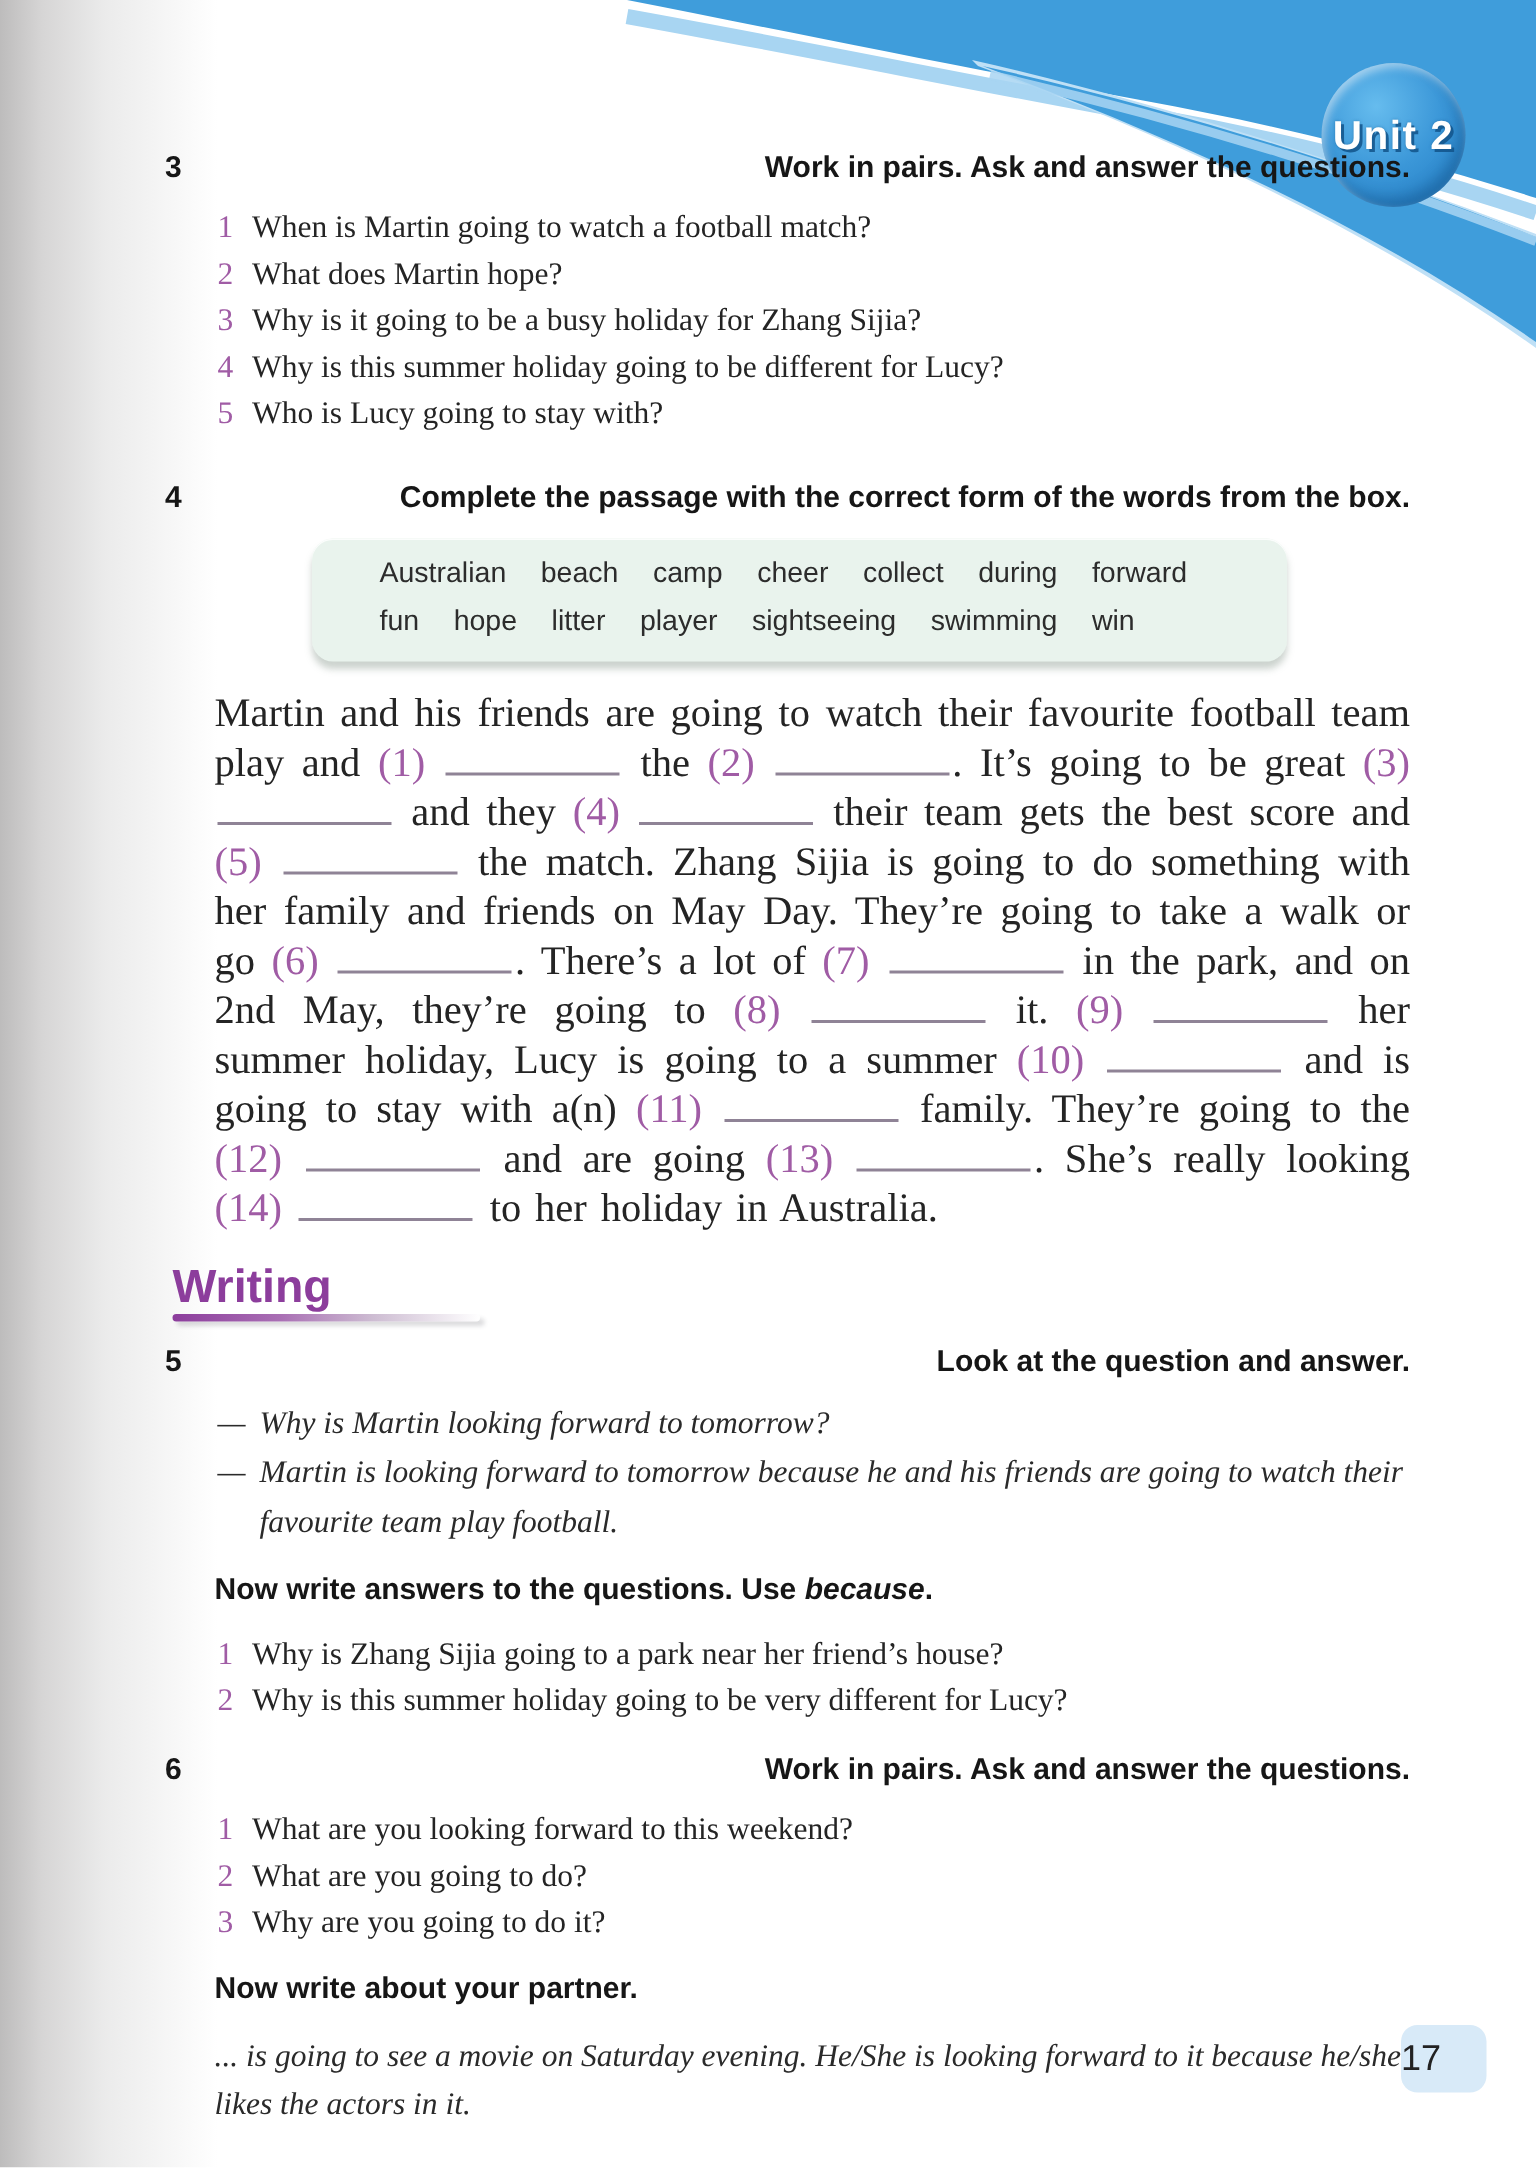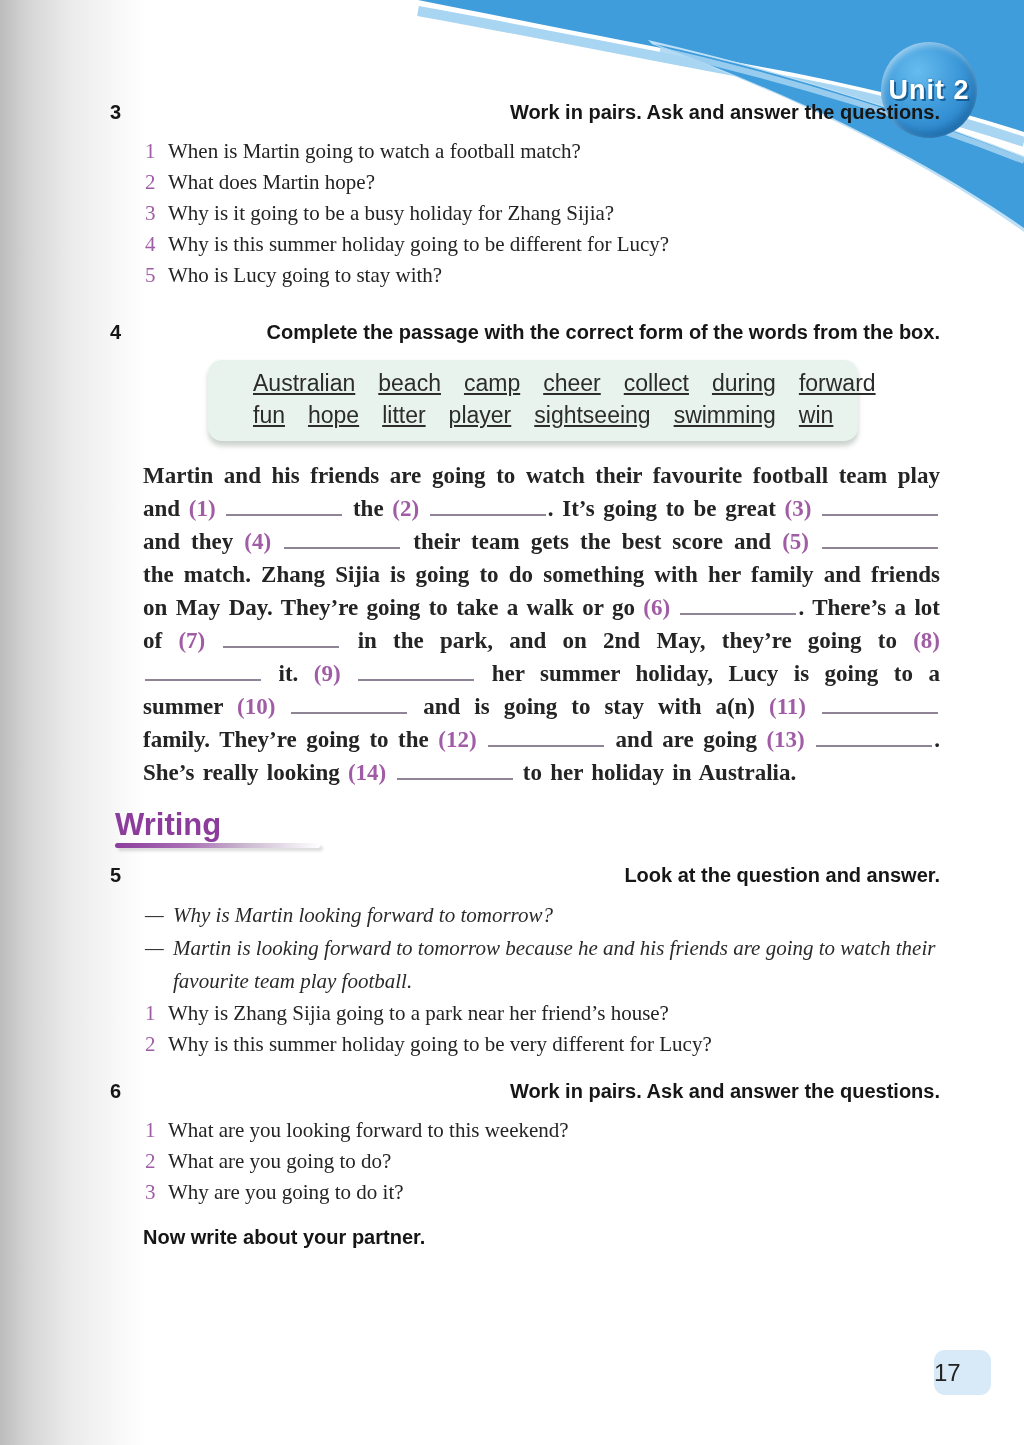--- a/index.html
+++ b/index.html
@@ -20,24 +20,24 @@
   .ex-num{width:33px;flex:none;}
   .ex-title{flex:1;text-align:right;}
   .q-list{margin-left:35px;}
   .q-row{display:flex;font-size:21px;line-height:31px;color:#242424;}
   .q-num{width:16px;flex:none;color:var(--purple_accent,#A05CA5);margin-right:7px;}
   .q-text{flex:1;}
   .sec3{margin-bottom:29px;}
   .word-box{margin:14px 0 18px 98px;width:650px;box-sizing:border-box;padding:8px 0 10px 45px;
     background:var(--box_bg,#E9F3ED);border-radius:14px;
     box-shadow:0 5px 5px rgba(120,140,126,.38), 0 1px 0 rgba(255,255,255,.8) inset;}
-  .wb-row{display:flex;gap:23px;font-family:"Liberation Sans",sans-serif;font-size:23px;
-    color:#2c2c2c;line-height:32px;text-decoration:underline;}
-  .passage{margin-left:33px;width:797px;font-size:23px;line-height:33px;color:#242424;
-    text-align:justify;word-spacing:2.5px;font-weight:bold;}
+  .wb-row{display:flex;gap:23px;font-family:"Liberation Sans",sans-serif;font-size:19px;
+    color:#2c2c2c;line-height:32px;}
+  .passage{margin-left:33px;width:797px;font-size:27px;line-height:33px;color:#242424;
+    text-align:justify;word-spacing:2.5px;}
   .passage .pnum{color:var(--purple_accent,#A05CA5);}
   .passage .blank{display:inline-block;width:116px;height:15px;
     border-bottom:2px solid #8F8396;margin:0 2px;vertical-align:baseline;}
   .writing-sec{margin-top:19px;margin-left:5px;}
   .writing-title{font-family:"Liberation Sans",sans-serif;font-weight:700;font-size:31px;
     color:var(--writing_heading,#8C3D9C);line-height:34px;}
   .writing-underline{width:205px;height:5px;margin-top:1px;border-radius:3px;
     background:linear-gradient(to right,#8C3D9C 0%,#a96fb4 35%,#cdbcd2 65%,rgba(235,232,238,0) 100%);
     box-shadow:3px 3px 3px rgba(60,60,70,.18);}
   .sec5{margin-top:15px;}
@@ -154,20 +154,23 @@
           <div class="ex-item">
             <span class="dash">—</span>
             <span class="ex-text">Why is Martin looking forward to tomorrow?</span>
           </div>
 
           <div class="ex-item">
             <span class="dash">—</span>
             <span class="ex-text">Martin is looking forward to tomorrow because he and his friends are going to watch their favourite team play football.</span>
           </div>
         </div>
+      <div class="subhead">
+        <span>Now write answers to the questions. Use </span><em>because</em><span>.</span>
+      </div>
       <div class="q-list">
 
           <div class="q-row">
             <span class="q-num">1</span>
             <span class="q-text">Why is Zhang Sijia going to a park near her friend’s house?</span>
           </div>
 
           <div class="q-row">
             <span class="q-num">2</span>
             <span class="q-text">Why is this summer holiday going to be very different for Lucy?</span>
@@ -191,20 +194,21 @@
             <span class="q-num">2</span>
             <span class="q-text">What are you going to do?</span>
           </div>
 
           <div class="q-row">
             <span class="q-num">3</span>
             <span class="q-text">Why are you going to do it?</span>
           </div>
         </div>
       <div class="subhead">Now write about your partner.</div>
+      <div class="model-text">... is going to see a movie on Saturday evening. He/She is looking forward to it because he/she likes the actors in it.</div>
     </section>
 
   </div>
 
   <div class="page-badge">
     <span>17</span>
   </div>
 
 </div>
 

